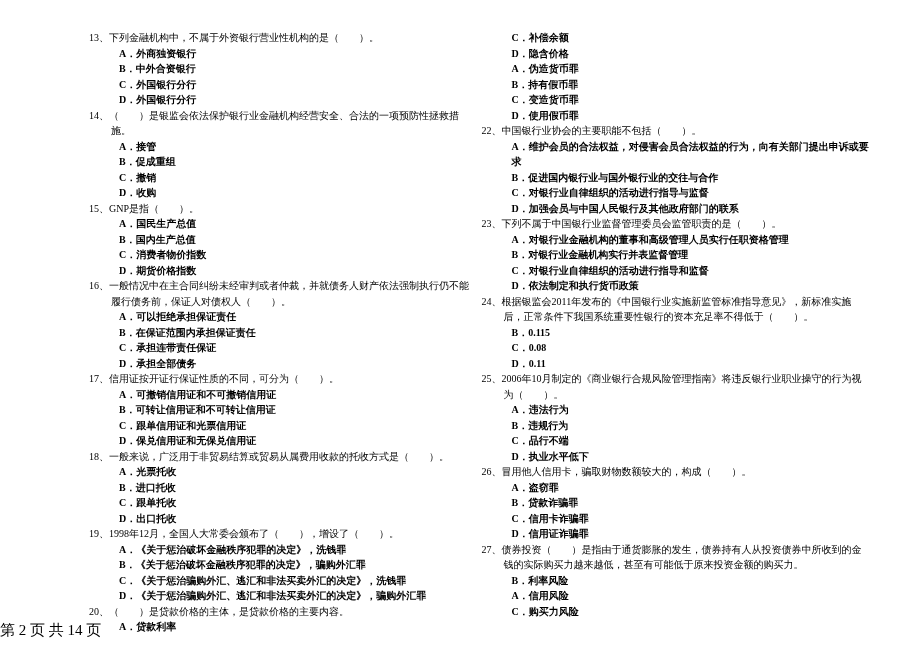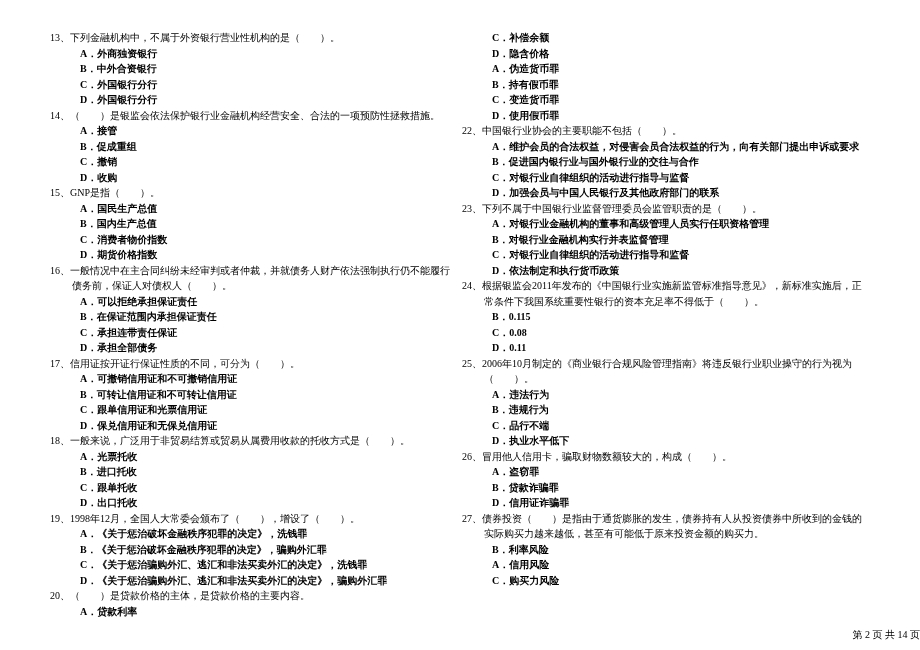--- a/index.html
+++ b/index.html
@@ -14,42 +14,43 @@
       background: #fff;
       color: #000;
       width: 920px;
       height: 650px;
       padding: 30px 50px 10px 50px;
       position: relative;
     }
     .columns {
       display: flex;
       gap: 4px;
+      margin-left: 39px;
     }
     .col {
       flex: 1;
       min-width: 0;
     }
     .question-text {
       margin: 0;
       text-indent: -22px;
       padding-left: 22px;
     }
     .option {
       padding-left: 30px;
       margin: 0;
       font-weight: bold;
     }
     .footer {
       position: absolute;
       bottom: 8px;
       left: 0;
       right: 0;
-      text-align: right;
-      font-size: 10px;
+      text-align: left;
+      font-size: 15px;
       font-family: Liberation Serif, serif;
     }
   </style>
 </head>
 <body>
 
 <div class="columns">
   <div class="col">
     <p class="question-text">13、下列金融机构中，不属于外资银行营业性机构的是（　　）。</p>
     <p class="option">A．外商独资银行</p>
@@ -125,20 +126,21 @@
 
     <p class="question-text">25、2006年10月制定的《商业银行合规风险管理指南》将违反银行业职业操守的行为视为（　　）。</p>
     <p class="option">A．违法行为</p>
     <p class="option">B．违规行为</p>
     <p class="option">C．品行不端</p>
     <p class="option">D．执业水平低下</p>
 
     <p class="question-text">26、冒用他人信用卡，骗取财物数额较大的，构成（　　）。</p>
     <p class="option">A．盗窃罪</p>
     <p class="option">B．贷款诈骗罪</p>
+    <p class="option">C．信用卡诈骗罪</p>
     <p class="option">D．信用证诈骗罪</p>
 
     <p class="question-text">27、债券投资（　　）是指由于通货膨胀的发生，债券持有人从投资债券中所收到的金钱的实际购买力越来越低，甚至有可能低于原来投资金额的购买力。</p>
     <p class="option">B．利率风险</p>
     <p class="option">A．信用风险</p>
     <p class="option">C．购买力风险</p>
   </div>
 </div>
 
 <div class="footer">第 2 页 共 14 页</div>

